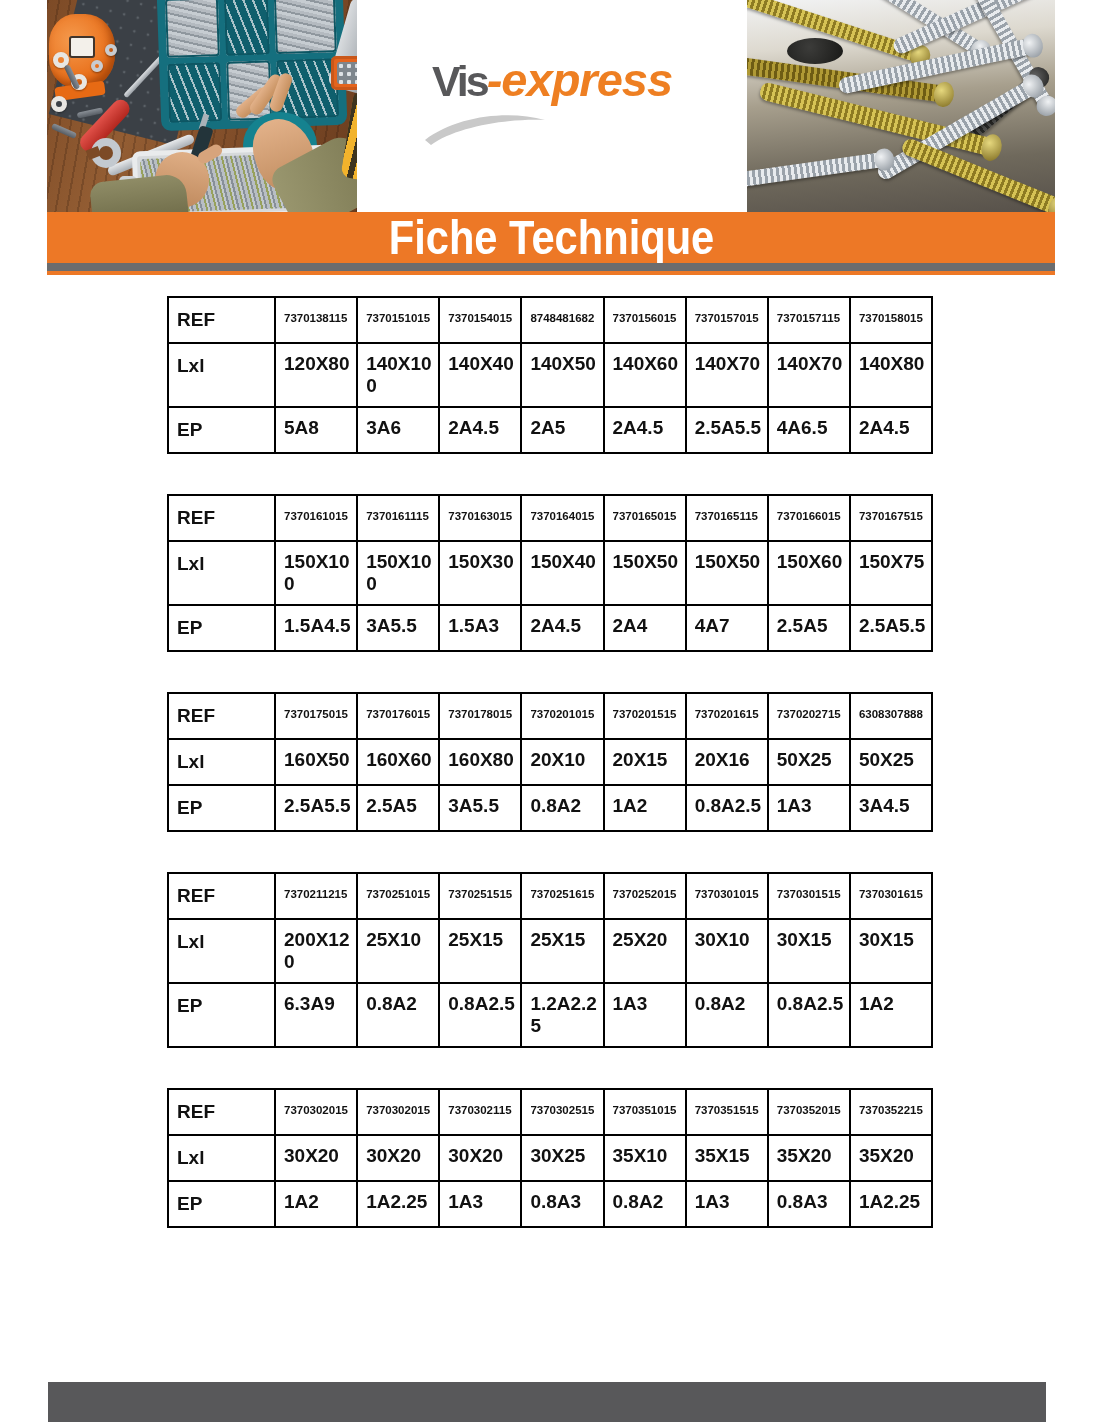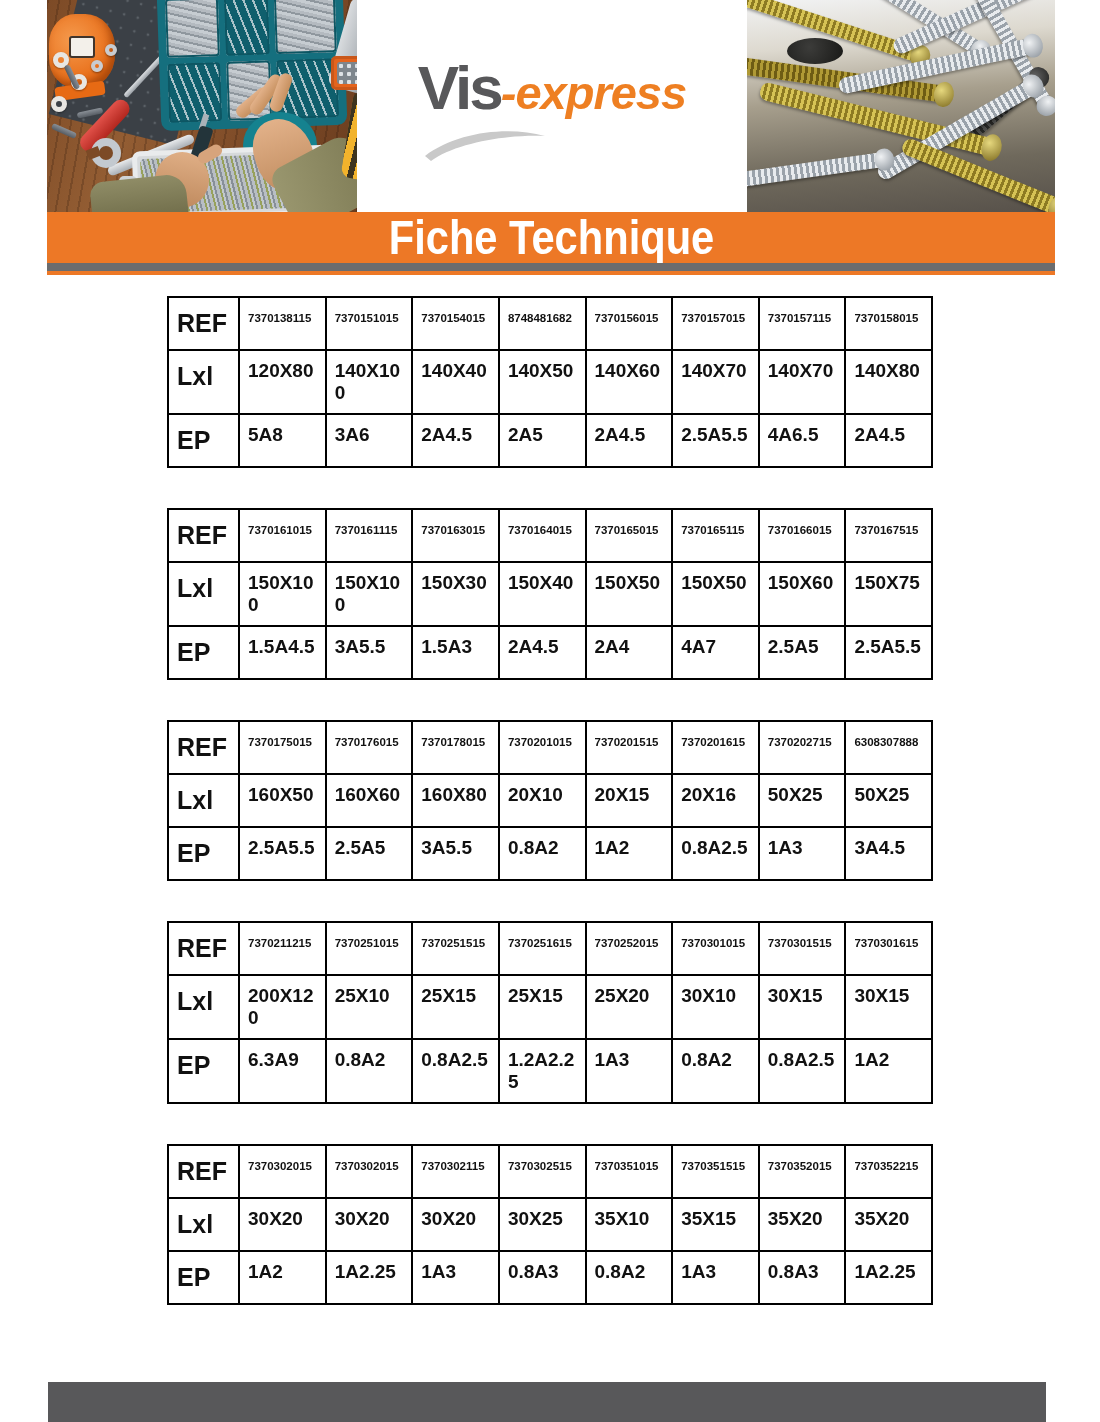--- a/index.html
+++ b/index.html
@@ -72,21 +72,21 @@
   .drill-handle { left:300px; top:92px; width:34px; height:88px; border-radius:10px; background:#f2b32c;
     background-image:repeating-linear-gradient(95deg, rgba(30,30,28,.85) 0 6px, transparent 6px 14px); transform:rotate(9deg); }
   .bits-box { left:284px; top:56px; width:34px; height:34px; background:#e4641e; border:3px solid #c9571a; border-radius:5px; }
   .bits-box::after { content:""; position:absolute; inset:3px; border-radius:3px;
     background:radial-gradient(#dde2e6 2px,#7e868d 2.5px); background-size:8px 8px; }
 
   
   .logo-area { flex:1; background:#fff; position:relative; }
   .logo-block { position:absolute; left:0; right:0; top:52px; text-align:center; }
   .logo-line { display:inline-flex; align-items:baseline; white-space:nowrap; }
-  .logo-vis { font-size:62px; font-weight:bold; letter-spacing:-3px; color:var(--logo-gray,#58585A); }
+  .logo-vis { font-size:43px; font-weight:bold; letter-spacing:-3px; color:var(--logo-gray,#58585A); }
   .logo-express { font-size:47px; font-weight:bold; font-style:italic; letter-spacing:-1px; color:var(--logo-orange,#EE7F22); }
   .swoosh-wrap { text-align:left; margin:2px 0 0 62px; }
 
   
   .photo-right { width:308px; height:212px; margin-left:auto;
     background:linear-gradient(175deg,#f2f3f4 0%,#ddd9cf 22%,#a79f8d 45%,#6f695c 75%,#57514a 100%); }
   .screw { position:absolute; border-radius:8px; box-shadow:0 2px 3px rgba(0,0,0,.35); }
   .screw.silver { background:repeating-linear-gradient(90deg,#e8ebee 0 3px,#9aa2aa 3px 6px); }
   .screw.brass { background:repeating-linear-gradient(90deg,#d6c355 0 3px,#8d7a22 3px 6px); }
   .screw.brassdark { background:repeating-linear-gradient(90deg,#b09a35 0 3px,#6e5c14 3px 6px); }
@@ -106,21 +106,21 @@
   .banner-text { display:inline-block; color:#fff; font-weight:bold; font-size:49px; line-height:51px;
     transform:scaleX(.85); transform-origin:center; letter-spacing:0; }
   .banner-strip { position:absolute; left:47px; top:263px; width:1008px; height:8px;
     background:var(--strip-gray,#6B6C6E); }
 
   
   .tables { position:absolute; left:167px; top:296px; width:768px; }
   table.spec { border-collapse:collapse; table-layout:fixed; width:766px; margin-bottom:40px; }
   table.spec th, table.spec td { border:2px solid var(--table-border,#000); text-align:left; vertical-align:top;
     font-weight:bold; color:#111; }
-  table.spec th { font-size:25px; padding:11px 16px 11px 8px; width:71px; }
+  table.spec th { font-size:19px; padding:11px 16px 11px 8px; width:107px; }
   tr.row-ref td { font-size:11.5px; white-space:nowrap; padding:14px 0 14px 8px; letter-spacing:0; }
   tr.row-lxl td, tr.row-ep td { font-size:19px; line-height:1.16; padding:9px 2px 9px 8px; word-break:break-all; }
 
   
   .bottom-bar { position:absolute; left:48px; top:1382px; width:998px; height:40px;
     background:var(--footer-gray,#58585A); }
 </style>
 </head>
 <body>
 

